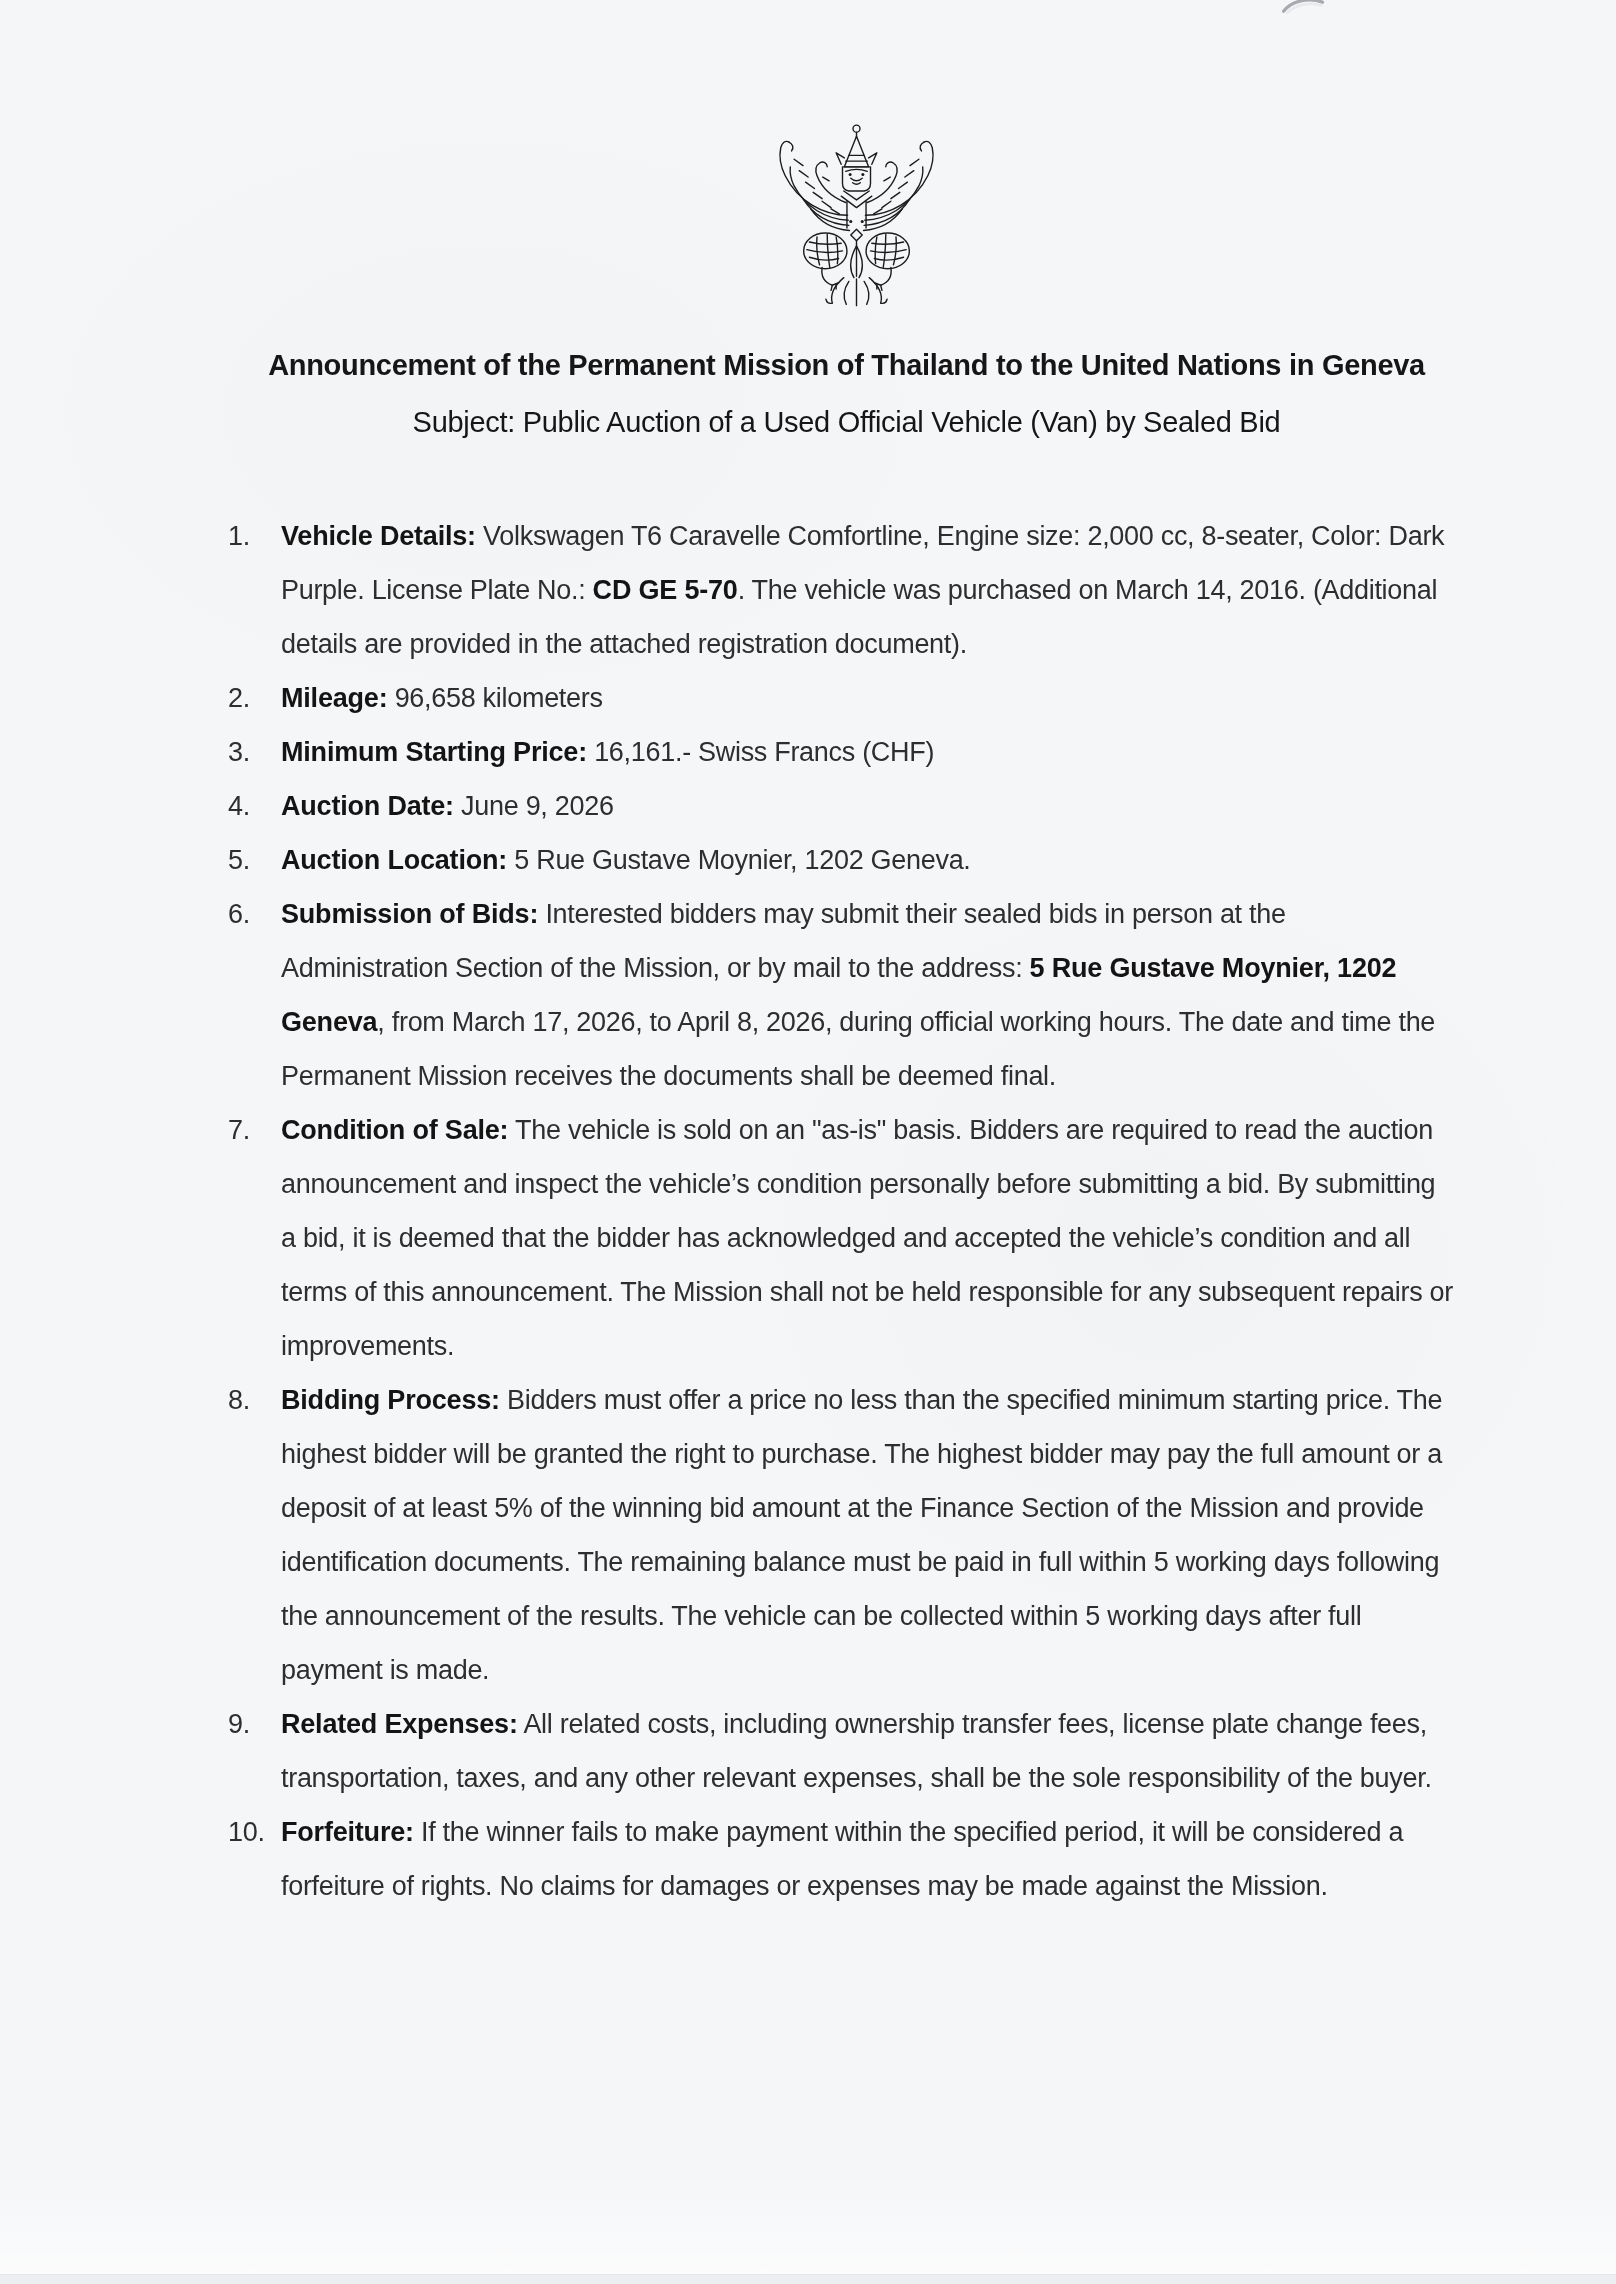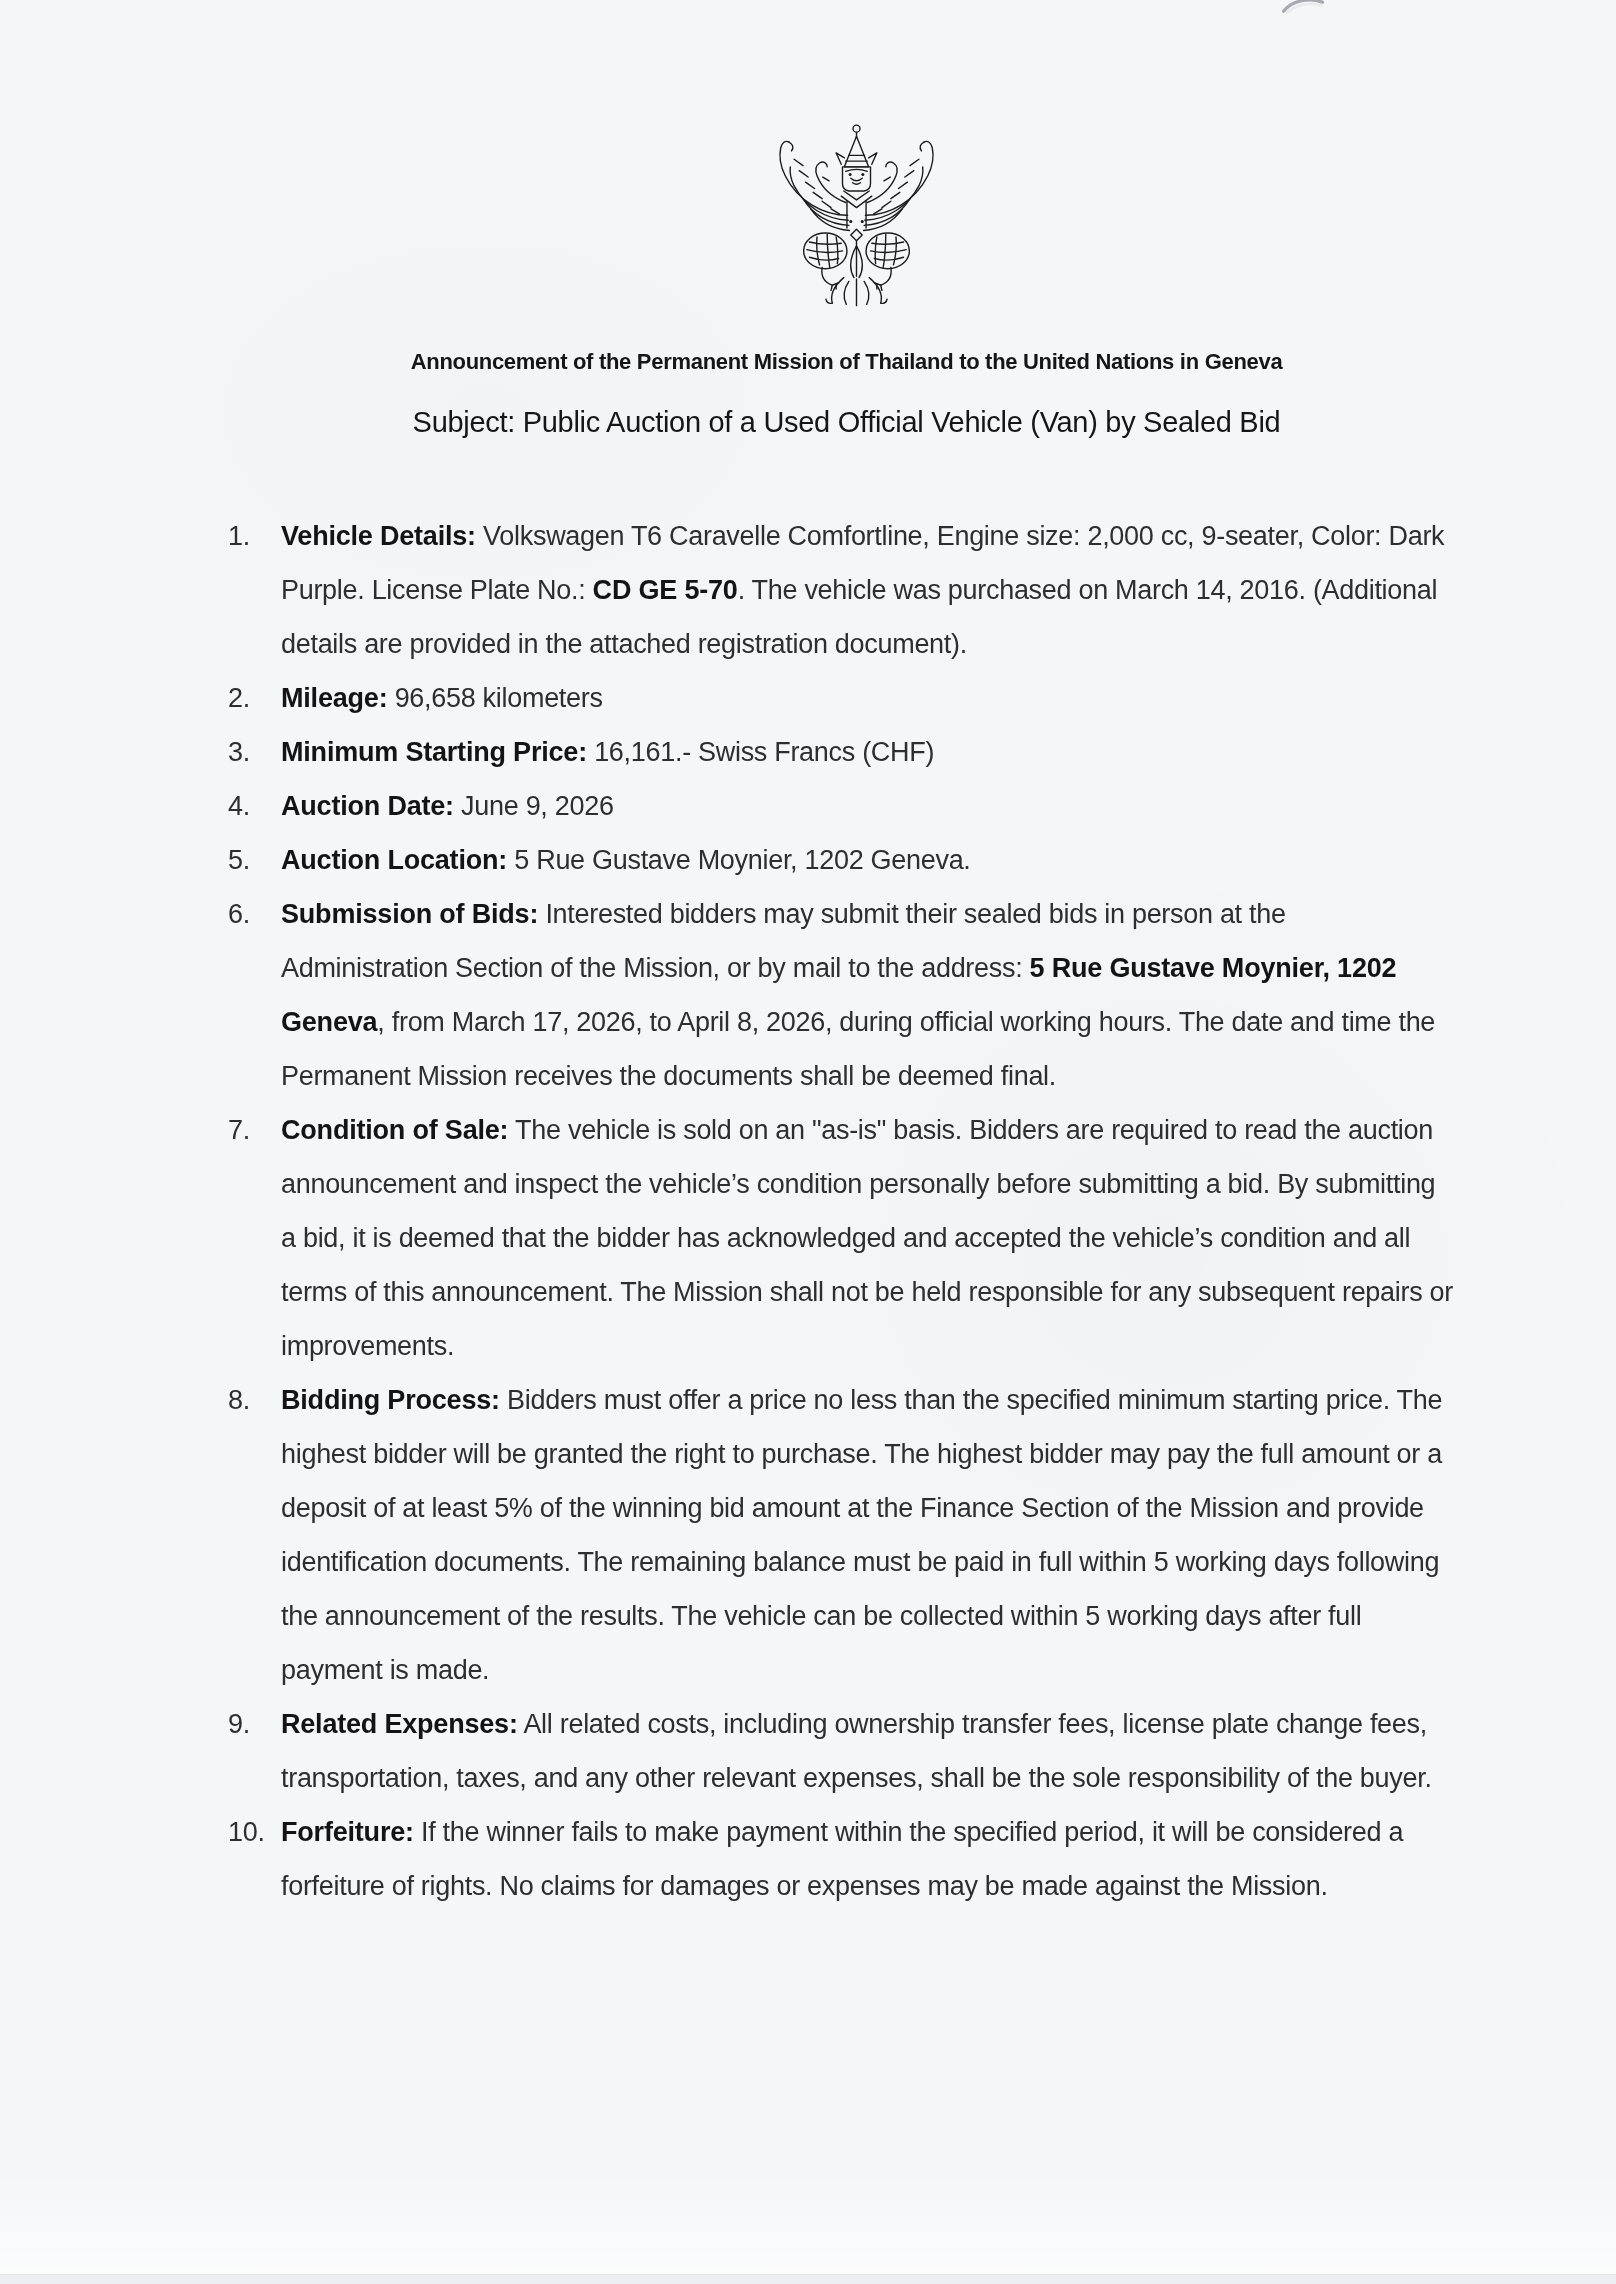--- a/index.html
+++ b/index.html
@@ -21,21 +21,21 @@
     pointer-events:none;
   }
   .bottom-edge{
     position:absolute;left:0;right:0;bottom:0;height:9px;
     background:#eceef1;border-top:0.7px solid #e3e5e9;
   }
   .curl{position:absolute;left:1282px;top:-2.6px;width:59px;height:19.5px;}
   .emblem{position:absolute;left:759px;top:121px;width:195px;height:191px;}
   .emblem svg{width:100%;height:100%;}
   .title-block{position:absolute;left:195px;width:1303px;text-align:center;}
-  .title1{top:349px;font-size:22px;font-weight:700;color:#161617;letter-spacing:-0.3px;}
+  .title1{top:349px;font-size:29px;font-weight:700;color:#161617;letter-spacing:-0.3px;}
   .title2{top:406px;font-size:29px;font-weight:400;color:#161617;letter-spacing:-0.3px;}
   .content{
     position:absolute;left:173px;top:509px;width:1282px;
     font-size:27px;line-height:54px;letter-spacing:-0.3px;
     color:#2e2e30;
   }
   .intro{margin:0 0 0 0;}
   ol.terms{list-style:none;margin:0;padding:0;}
   ol.terms li{position:relative;padding-left:108px;margin:0;}
   ol.terms .num{position:absolute;left:55px;top:0;}
@@ -114,21 +114,21 @@
   </div>
 
   <div class="title-block title1">Announcement of the Permanent Mission of Thailand to the United Nations in Geneva</div>
   <div class="title-block title2">Subject: Public Auction of a Used Official Vehicle (Van) by Sealed Bid</div>
 
   <div class="content">
 
     <ol class="terms">
       <li>
         <span class="num">1.</span>
-        <span class="b">Vehicle Details:</span><span> Volkswagen T6 Caravelle Comfortline, Engine size: 2,000 cc, 9-seater, Color: Dark Purple. License Plate No.: </span><span class="b">CD GE 5-70</span><span>. The vehicle was purchased on March 14, 2016. (Additional details are provided in the attached registration document).</span>
+        <span class="b">Vehicle Details:</span><span> Volkswagen T6 Caravelle Comfortline, Engine size: 2,000 cc, 8-seater, Color: Dark Purple. License Plate No.: </span><span class="b">CD GE 5-70</span><span>. The vehicle was purchased on March 14, 2016. (Additional details are provided in the attached registration document).</span>
       </li>
       <li>
         <span class="num">2.</span>
         <span class="b">Mileage:</span><span> 96,658 kilometers</span><span class="b"></span><span></span>
       </li>
       <li>
         <span class="num">3.</span>
         <span class="b">Minimum Starting Price:</span><span> 16,161.- Swiss Francs (CHF)</span><span class="b"></span><span></span>
       </li>
       <li>

